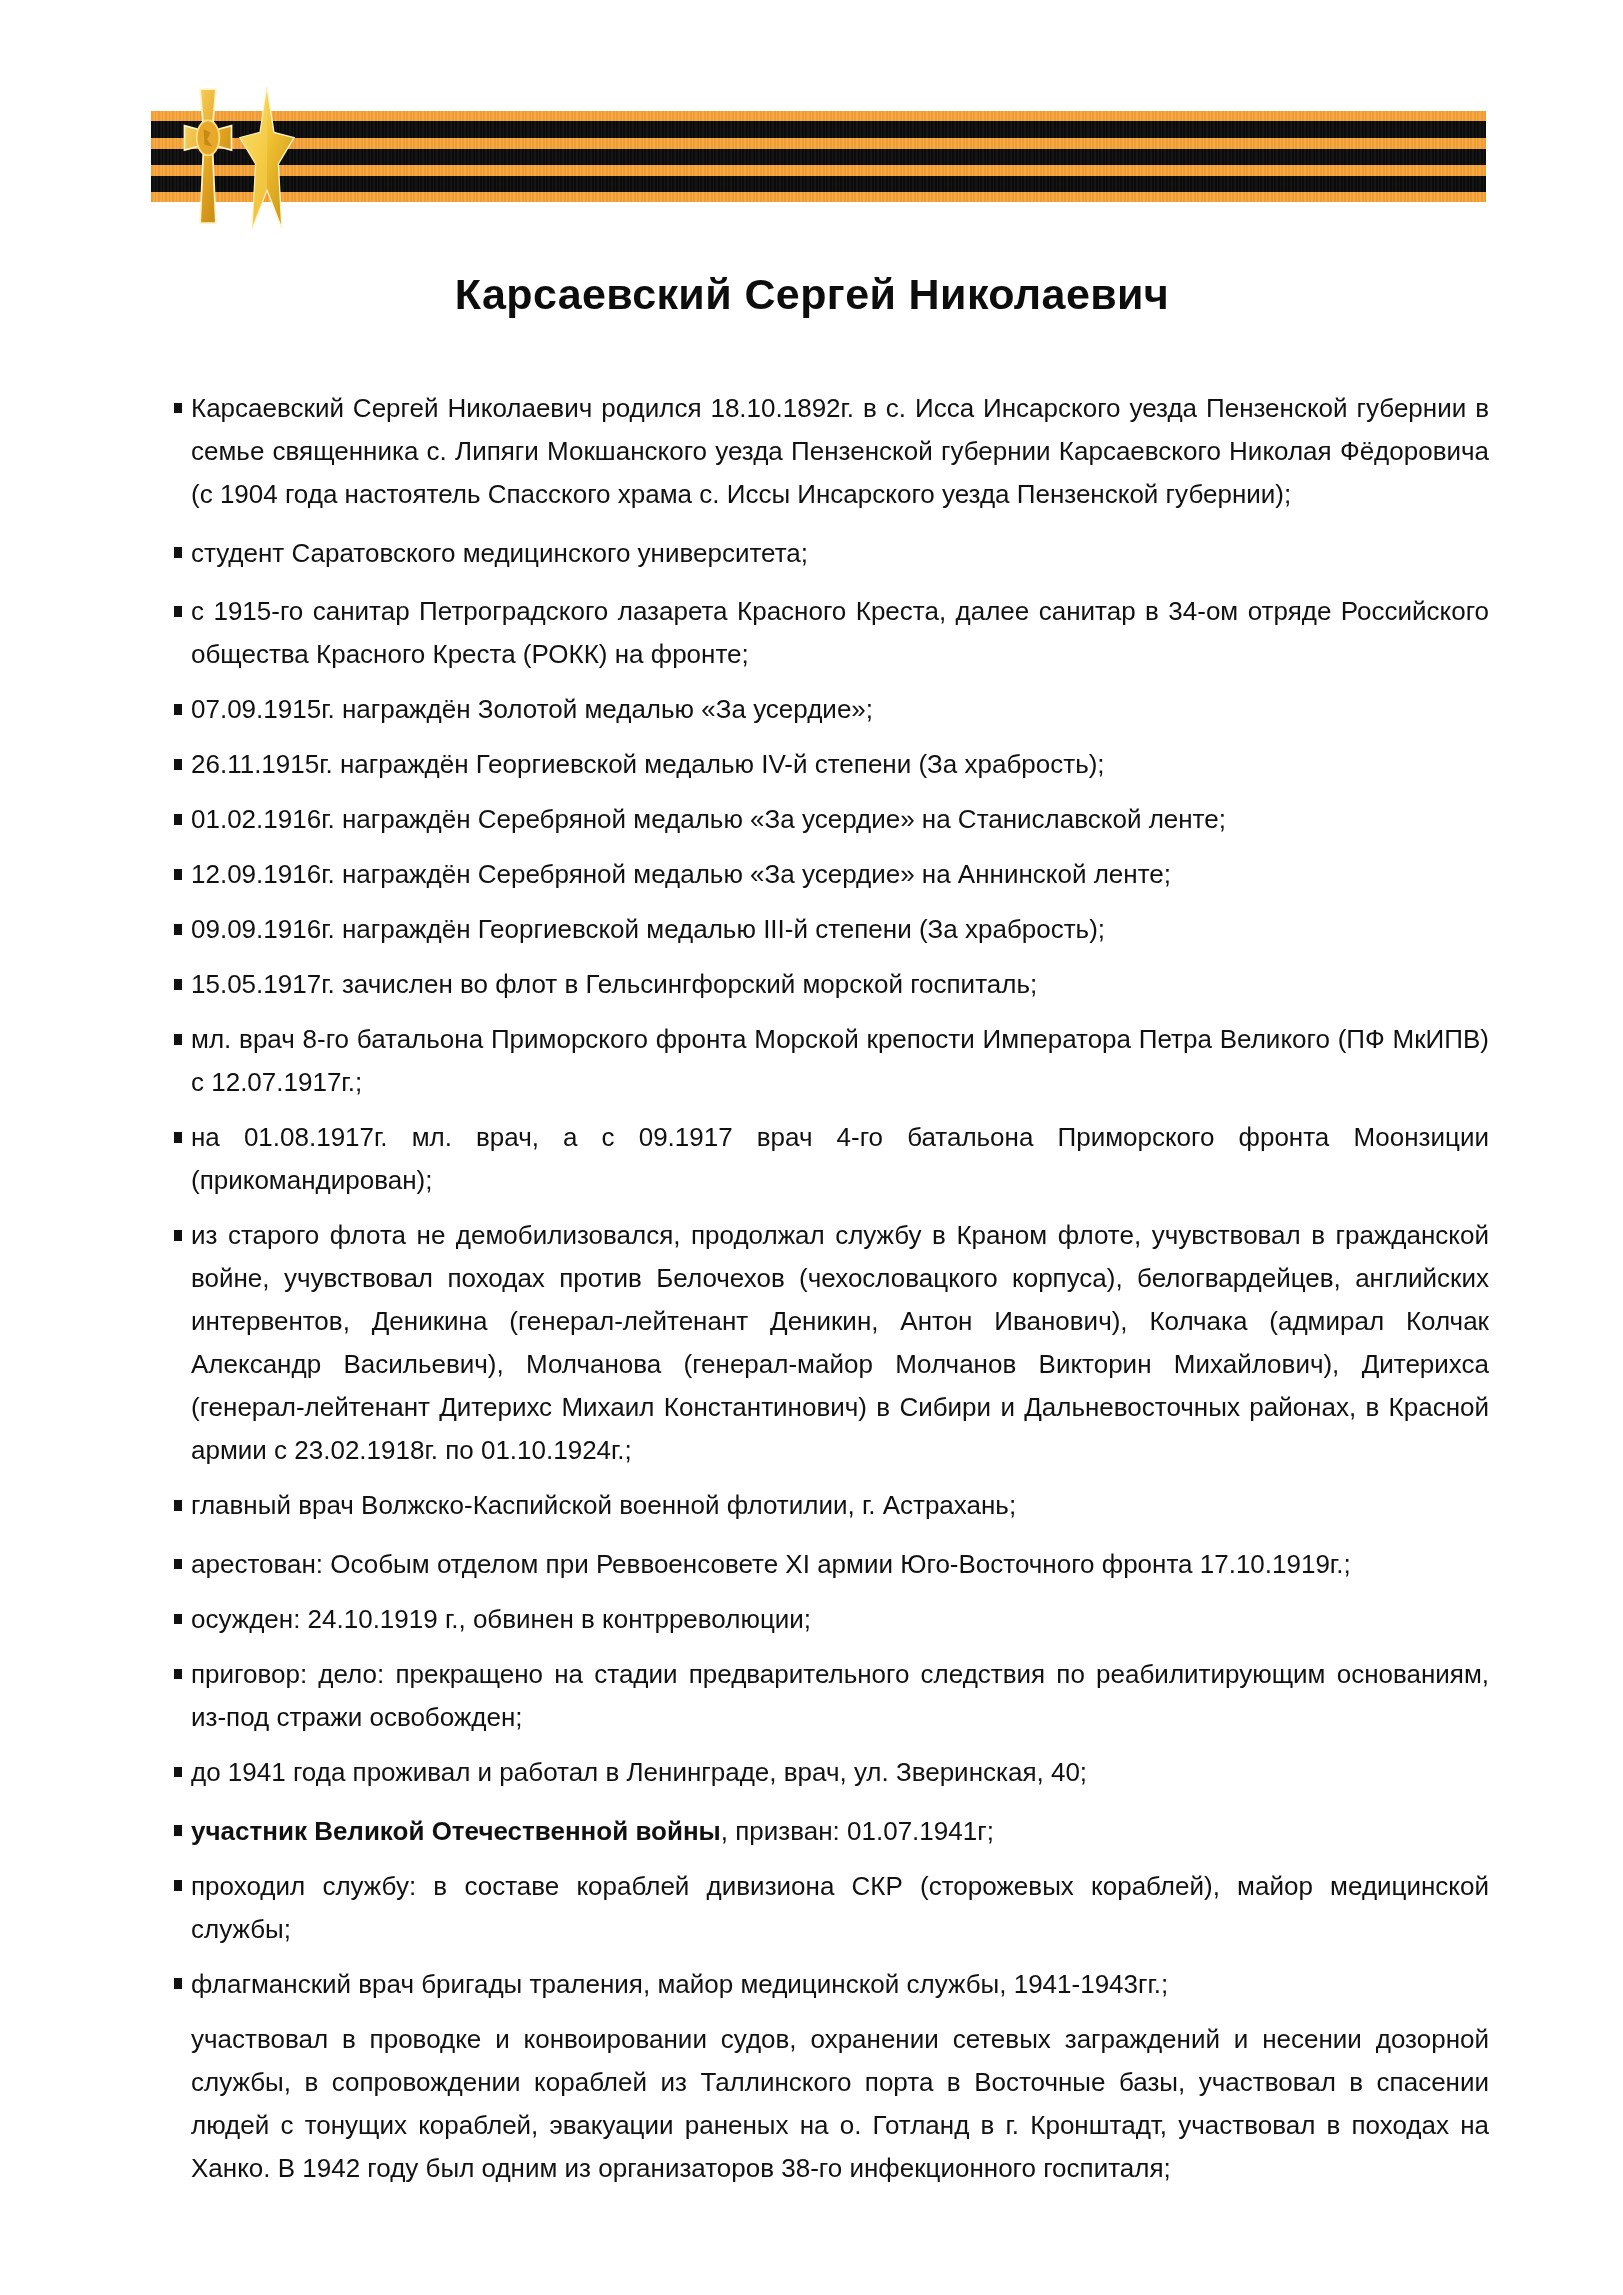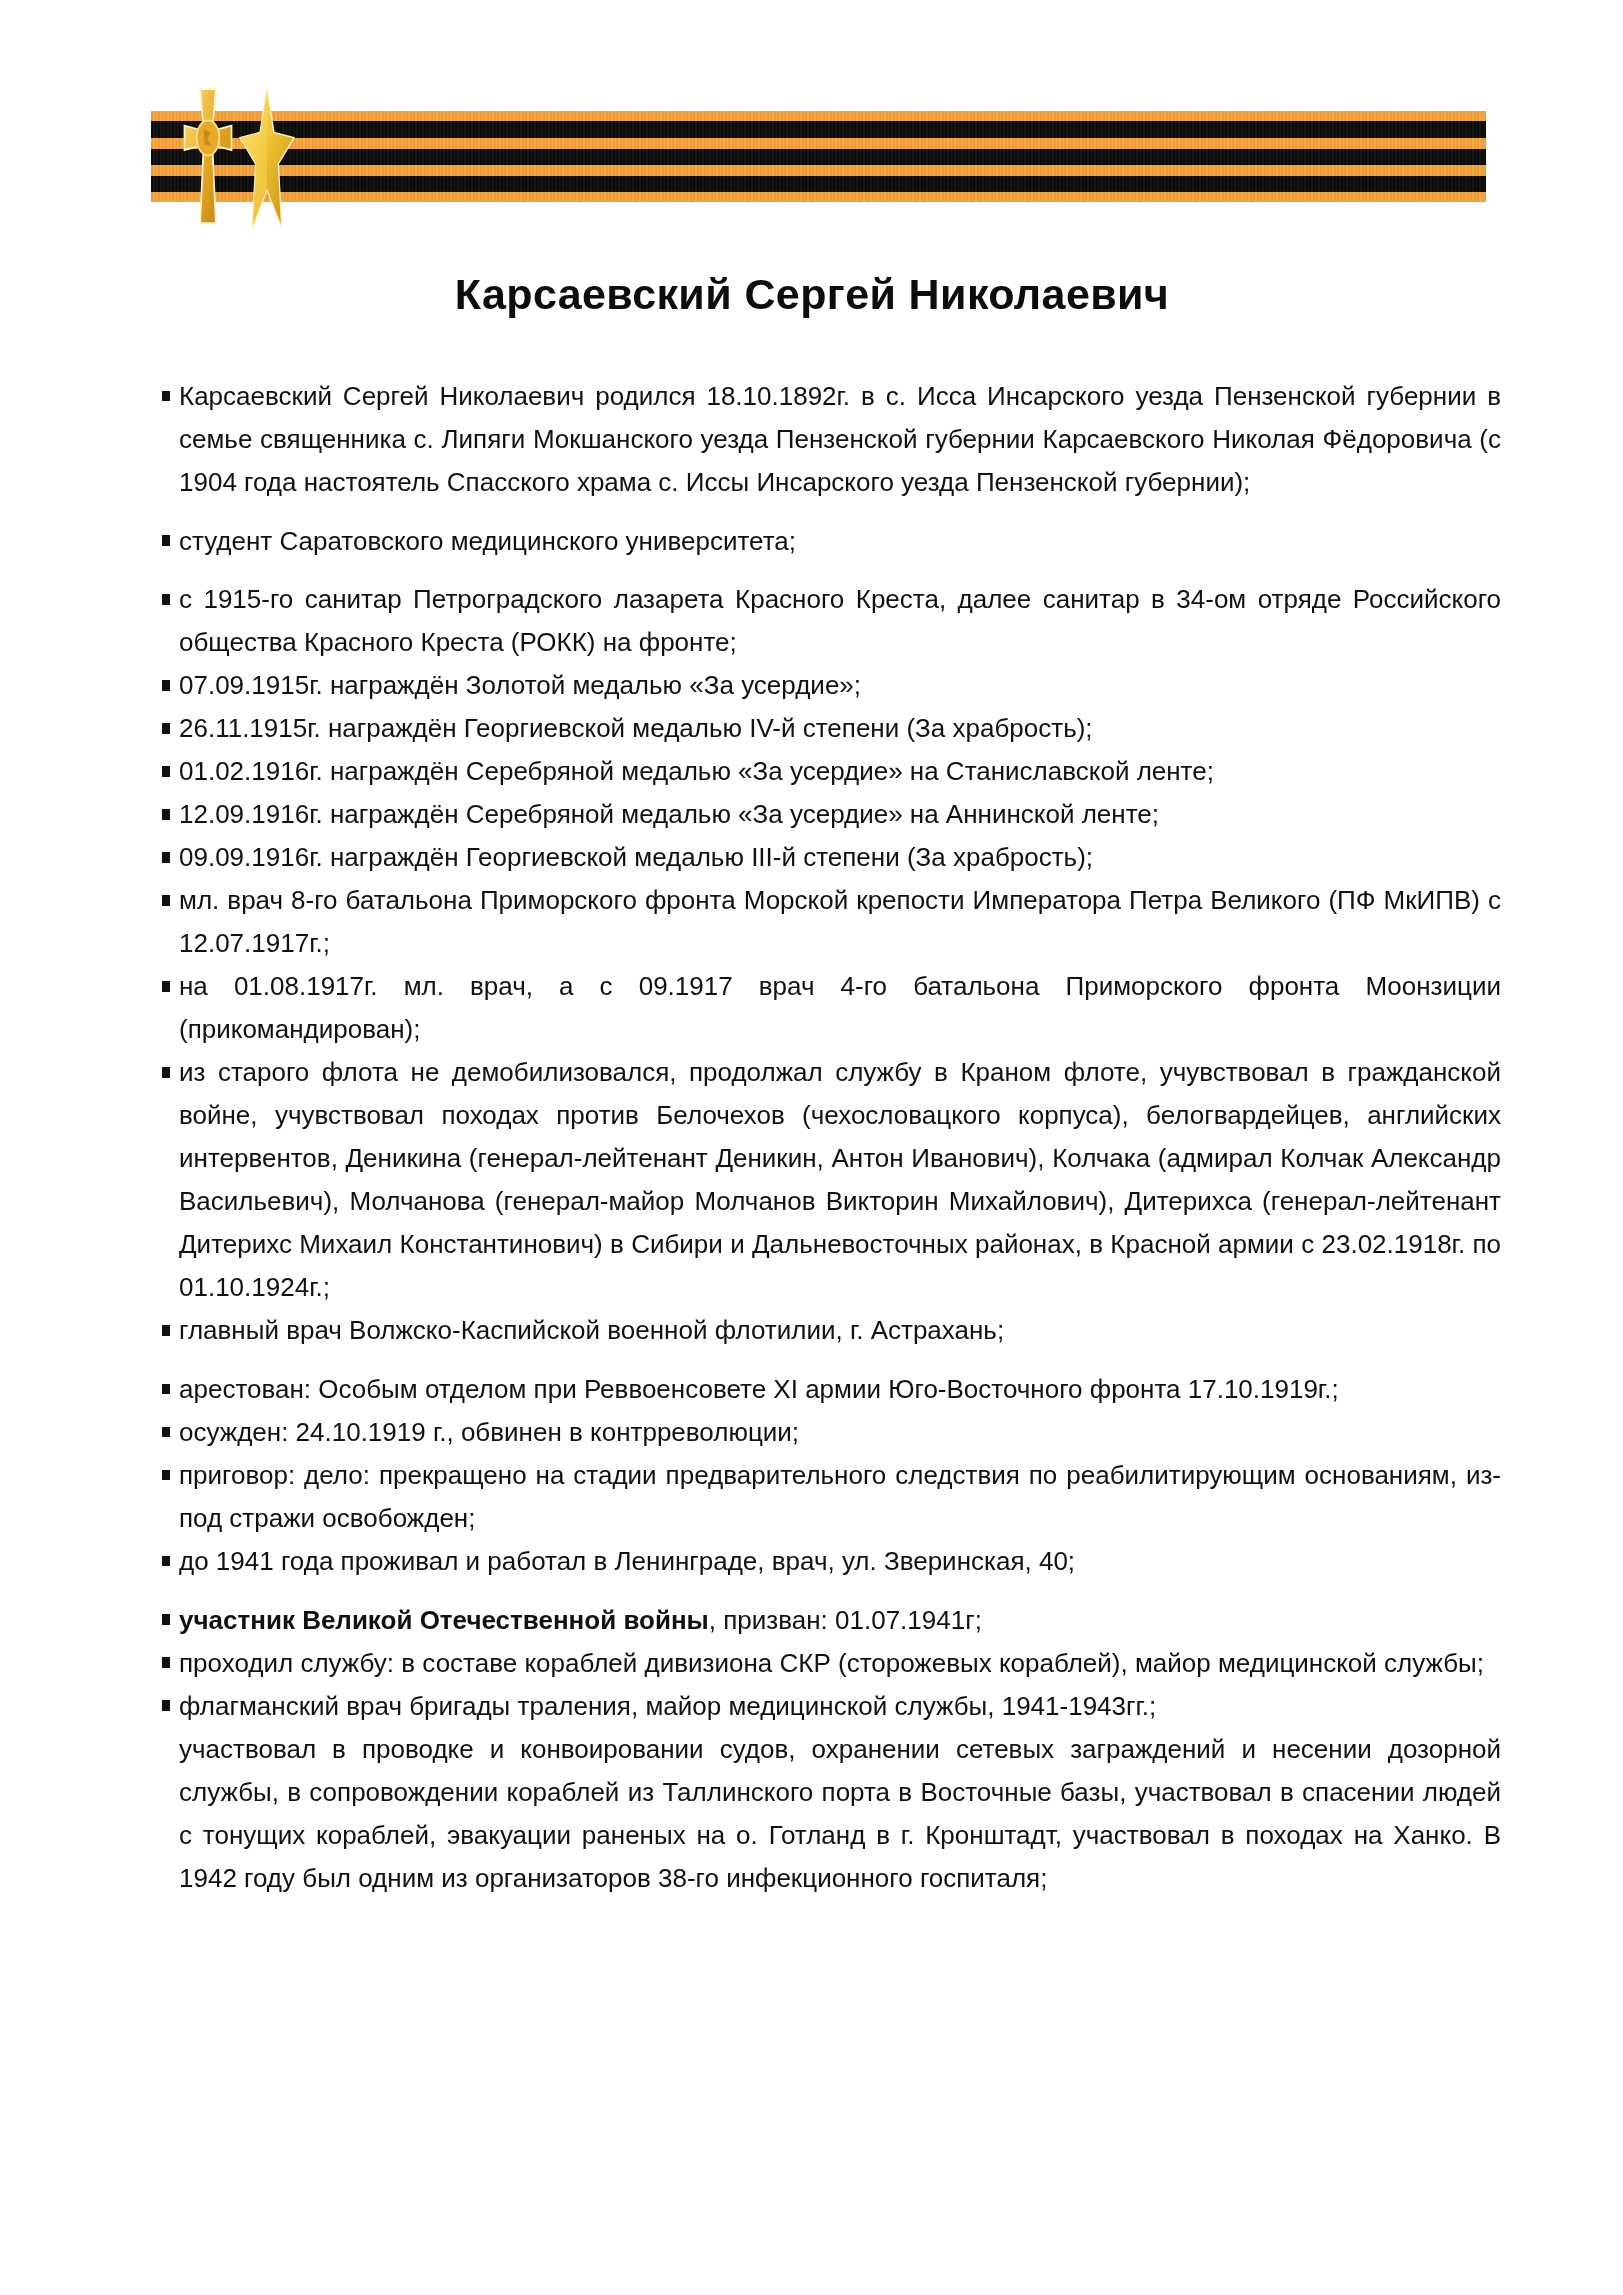--- a/index.html
+++ b/index.html
@@ -68,21 +68,21 @@
       position: absolute;
       left: 179px;
       top: 375px;
       width: 1322px;
       font-size: 26px;
       line-height: 43px;
       text-align: justify;
     }
     .item {
       position: relative;
-      margin: 0;
+      margin: 12px;
       padding: 0;
     }
     .item .bullet {
       position: absolute;
       left: -16.6px;
       top: 15.7px;
       width: 7.9px;
       height: 10.5px;
       background: #111111;
     }
@@ -123,20 +123,21 @@
 
 <div class="content">
   <p class="item"><span class="bullet"></span><span>Карсаевский Сергей Николаевич родился 18.10.1892г. в с. Исса Инсарского уезда Пензенской губернии в семье священника с. Липяги Мокшанского уезда Пензенской губернии Карсаевского Николая Фёдоровича (с 1904 года настоятель Спасского храма с. Иссы Инсарского уезда Пензенской губернии);</span></p>
   <p class="item gap"><span class="bullet"></span><span>студент Саратовского медицинского университета;</span></p>
   <p class="item gap"><span class="bullet"></span><span>с 1915-го санитар Петроградского лазарета Красного Креста, далее санитар в 34-ом отряде Российского общества Красного Креста (РОКК) на фронте;</span></p>
   <p class="item"><span class="bullet"></span><span>07.09.1915г. награждён Золотой медалью «За усердие»;</span></p>
   <p class="item"><span class="bullet"></span><span>26.11.1915г. награждён Георгиевской медалью IV-й степени (За храбрость);</span></p>
   <p class="item"><span class="bullet"></span><span>01.02.1916г. награждён Серебряной медалью «За усердие» на Станиславской ленте;</span></p>
   <p class="item"><span class="bullet"></span><span>12.09.1916г. награждён Серебряной медалью «За усердие» на Аннинской ленте;</span></p>
   <p class="item"><span class="bullet"></span><span>09.09.1916г. награждён Георгиевской медалью III-й степени (За храбрость);</span></p>
+  <p class="item"><span class="bullet"></span><span>15.05.1917г. зачислен во флот в Гельсингфорский морской госпиталь;</span></p>
   <p class="item"><span class="bullet"></span><span>мл. врач 8-го батальона Приморского фронта Морской крепости Императора Петра Великого (ПФ МкИПВ) с 12.07.1917г.;</span></p>
   <p class="item"><span class="bullet"></span><span>на 01.08.1917г. мл. врач, а с 09.1917 врач 4-го батальона Приморского фронта Моонзиции (прикомандирован);</span></p>
   <p class="item"><span class="bullet"></span><span>из старого флота не демобилизовался, продолжал службу в Краном флоте, учувствовал в гражданской войне, учувствовал походах против Белочехов (чехословацкого корпуса), белогвардейцев, английских интервентов, Деникина (генерал-лейтенант Деникин, Антон Иванович), Колчака (адмирал Колчак Александр Васильевич), Молчанова (генерал-майор Молчанов Викторин Михайлович), Дитерихса (генерал-лейтенант Дитерихс Михаил Константинович) в Сибири и Дальневосточных районах, в Красной армии с 23.02.1918г. по 01.10.1924г.;</span></p>
   <p class="item"><span class="bullet"></span><span>главный врач Волжско-Каспийской военной флотилии, г. Астрахань;</span></p>
   <p class="item gap"><span class="bullet"></span><span>арестован: Особым отделом при Реввоенсовете XI армии Юго-Восточного фронта 17.10.1919г.;</span></p>
   <p class="item"><span class="bullet"></span><span>осужден: 24.10.1919 г., обвинен в контрреволюции;</span></p>
   <p class="item"><span class="bullet"></span><span>приговор: дело: прекращено на стадии предварительного следствия по реабилитирующим основаниям, из-под стражи освобожден;</span></p>
   <p class="item"><span class="bullet"></span><span>до 1941 года проживал и работал в Ленинграде, врач, ул. Зверинская, 40;</span></p>
   <p class="item gap"><span class="bullet"></span><span class="bold">участник Великой Отечественной войны</span><span>, призван: 01.07.1941г;</span></p>
   <p class="item"><span class="bullet"></span><span>проходил службу: в составе кораблей дивизиона СКР (сторожевых кораблей), майор медицинской службы;</span></p>

